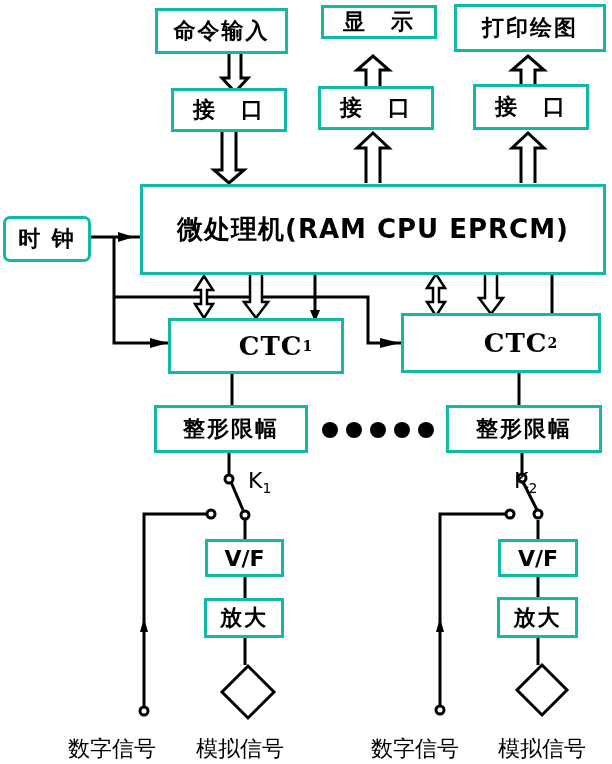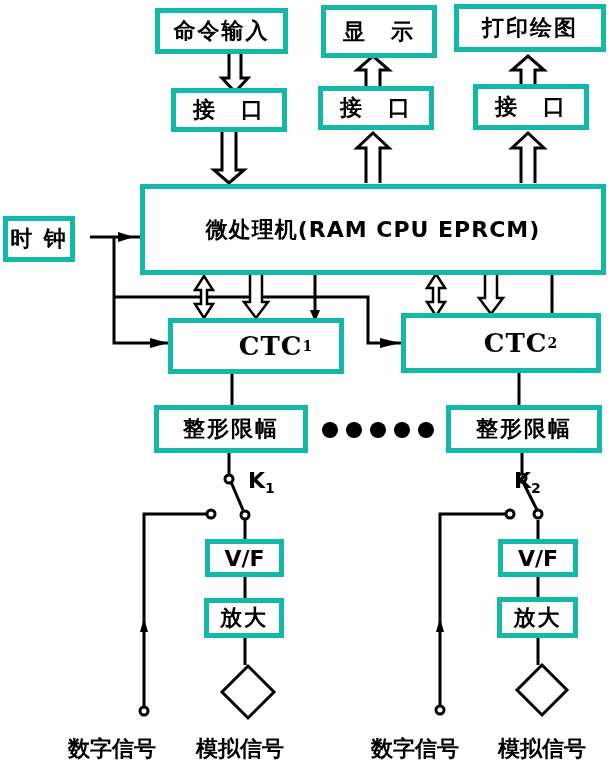--- a/index.html
+++ b/index.html
@@ -1,20 +1,20 @@
 <!DOCTYPE html>
 <html><head>
 <meta charset="utf-8">
 <style>
   html,body{margin:0;padding:0;background:#fff;}
   body{width:612px;height:764px;position:relative;overflow:hidden;font-family:"DejaVu Sans",sans-serif;color:#000;}
   svg#wires{position:absolute;left:0;top:0;}
-  .box{position:absolute;border:5px solid #14b8a6;background:#fff;box-sizing:border-box;display:flex;align-items:center;justify-content:center;font-weight:bold;}
+  .box{position:absolute;border:3px solid #14b8a6;background:#fff;box-sizing:border-box;display:flex;align-items:center;justify-content:center;font-weight:bold;}
   .cn{font-size:22px;letter-spacing:2px;}
-  .lbl{position:absolute;font-weight:bold;font-size:22px;white-space:nowrap;}
+  .lbl{position:absolute;font-weight:normal;font-size:22px;white-space:nowrap;}
   .ctc{font-family:"DejaVu Serif",serif;font-size:26px;letter-spacing:1px;padding-left:40px;}
   sub{font-size:14px;}
   .dots{position:absolute;display:flex;gap:8px;}
   .dot{width:16px;height:16px;border-radius:50%;background:#000;}
 </style>
 </head>
 <body>
 
 <svg id="wires" width="612" height="764">
   <g stroke="#000" stroke-width="3" fill="#fff">
@@ -84,42 +84,42 @@
     <polygon points="380,338 400,343 380,348"></polygon>
     <polygon points="118,232 134,237 118,242"></polygon>
     <polygon points="140,632 144,618 148,632"></polygon>
     <polygon points="436,632 440,618 444,632"></polygon>
   </g>
 </svg>
 
 <div class="box cn" style="left:155px;top:8px;width:133px;height:46px;">
   <span>命令输入</span>
 </div>
-<div class="box cn" style="left:321px;top:5px;width:116px;height:53px;">
+<div class="box cn" style="left:321px;top:5px;width:116px;height:34px;">
   <span>显　示</span>
 </div>
 <div class="box cn" style="left:454px;top:4px;width:152px;height:48px;">
   <span>打印绘图</span>
 </div>
 
 <div class="box cn" style="left:171px;top:88px;width:116px;height:44px;">
   <span>接　口</span>
 </div>
 <div class="box cn" style="left:318px;top:86px;width:116px;height:44px;">
   <span>接　口</span>
 </div>
 <div class="box cn" style="left:473px;top:84px;width:116px;height:46px;">
   <span>接　口</span>
 </div>
 
-<div class="box cn" style="left:3px;top:216px;width:72px;height:46px;">
+<div class="box cn" style="left:3px;top:216px;width:88px;height:46px;border-radius:7px;">
   <span>时 钟</span>
 </div>
 
-<div class="box" style="left:140px;top:184px;width:466px;height:91px;font-size:22px;">
+<div class="box" style="left:140px;top:184px;width:466px;height:91px;font-size:26px;">
   <span style="letter-spacing:1px;">微处理机(RAM  CPU  EPRCM)</span>
 </div>
 
 <div class="box ctc" style="left:168px;top:318px;width:176px;height:56px;">
   <span>CTC</span>
     <sub>1</sub>
 </div>
 <div class="box ctc" style="left:401px;top:313px;width:200px;height:60px;">
   <span>CTC</span>
     <sub>2</sub>

